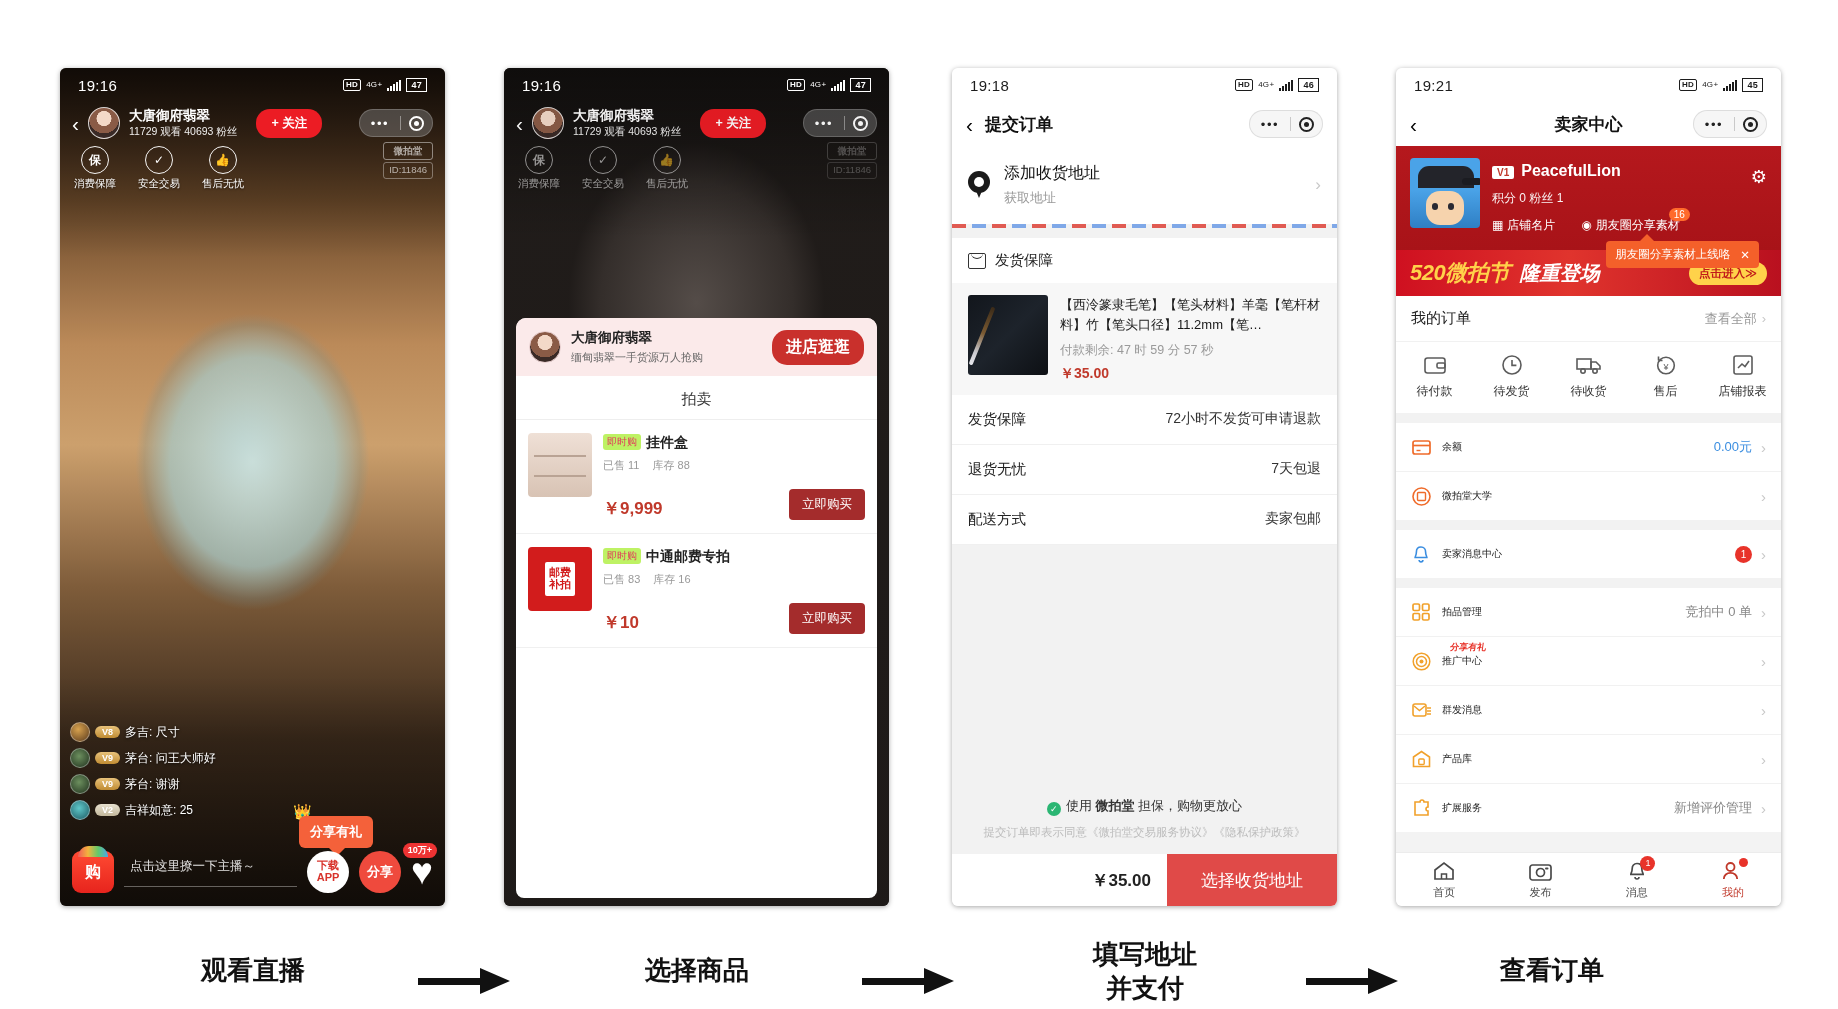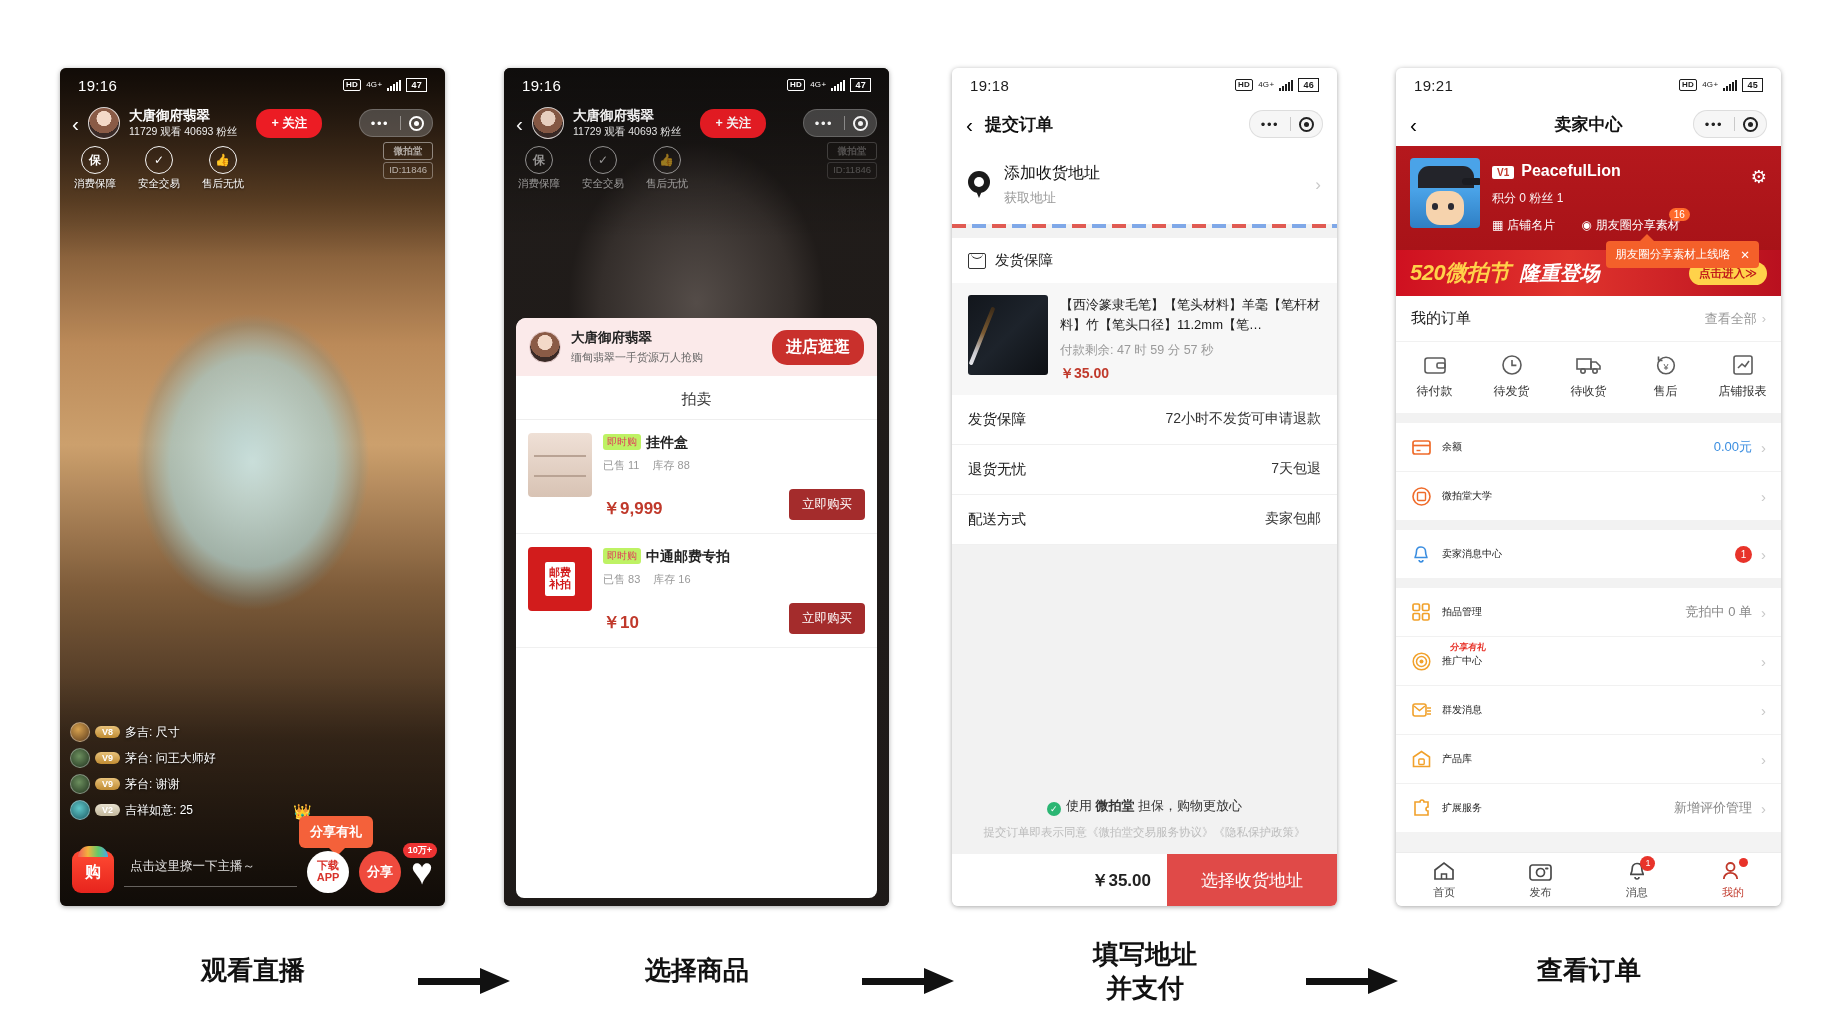--- a/index.html
+++ b/index.html
@@ -281,21 +281,21 @@
   .tb-l { font-size:11px; color:#4a4a4a; margin-top:3px;}
   .tb.active .tb-ic,.tb.active .tb-l{color:#c0392b;}
   .tb-badge{position:absolute;top:3px;left:54%;background:#e8332a;color:#fff;font-size:9px;
     border-radius:8px;min-width:15px;height:15px;line-height:15px;padding:0 3px;}
   .tb-dot{position:absolute;top:5px;left:56%;width:9px;height:9px;border-radius:50%;background:#e8332a;}
 
   
   .caption { position:absolute; text-align:center; font-size:26px; font-weight:bold;
     color:#111; line-height:1.3; width:260px; }
   #cap1{left:123px; top:954px;} #cap2{left:567px; top:954px;}
-  #cap3{left:1015px; top:938px;} #cap4{left:1459px; top:954px;}
+  #cap3{left:1015px; top:938px;} #cap4{left:1422px; top:954px;}
   .arrow { position:absolute; top:968px; width:110px; height:26px;}
   .arrow .shaft{position:absolute;left:0;top:10px;width:76px;height:7px;background:#111;}
   .arrow .headp{position:absolute;left:62px;top:0;width:0;height:0;
     border-top:13px solid transparent;border-bottom:13px solid transparent;border-left:30px solid #111;}
   #arr1{left:418px;} #arr2{left:862px;} #arr3{left:1306px;}
 </style>
 </head>
 <body>
 
 <div class="stage">

